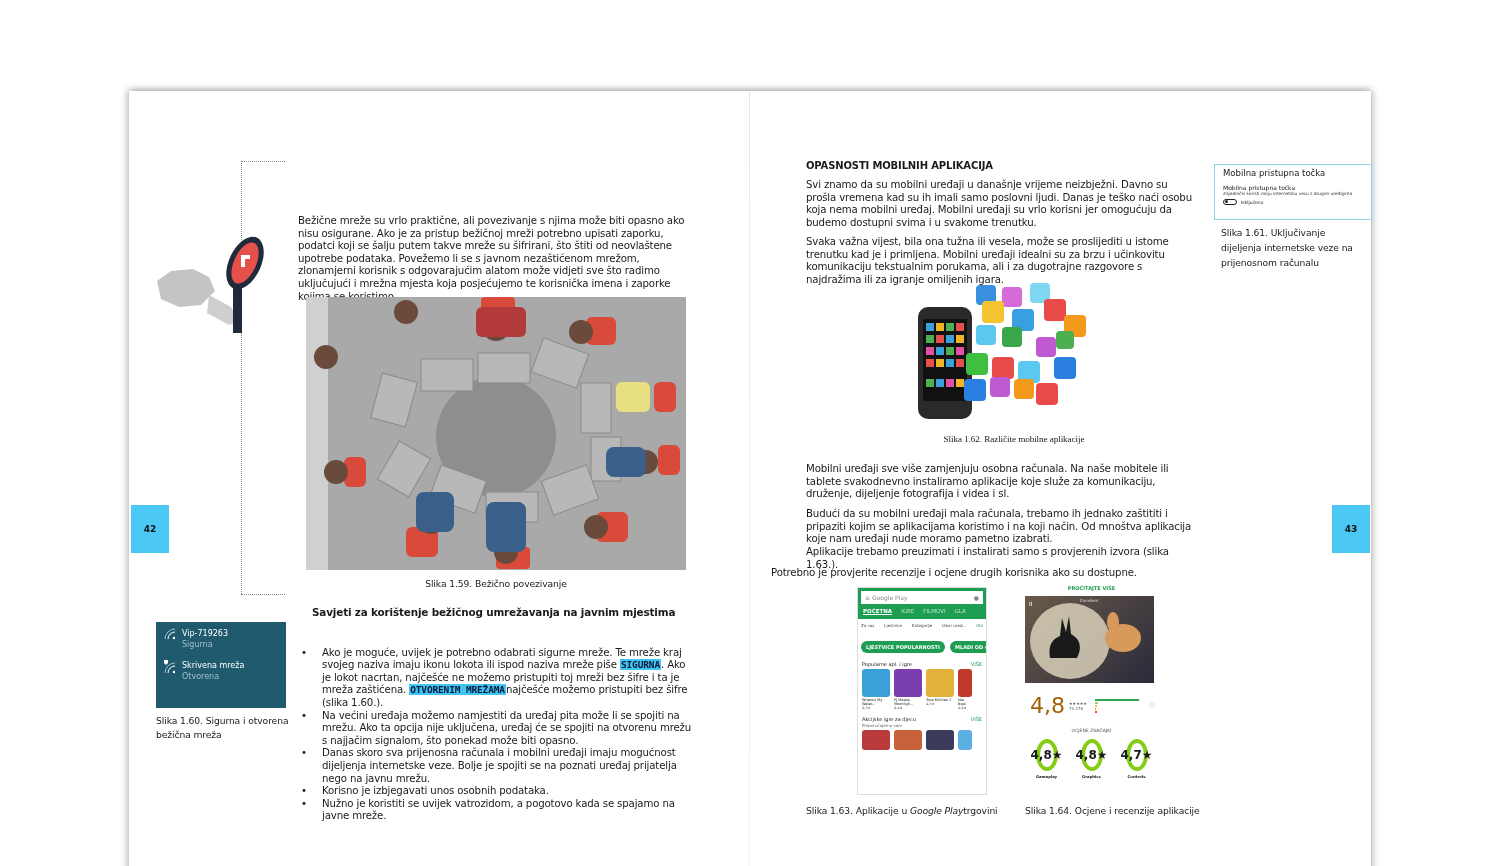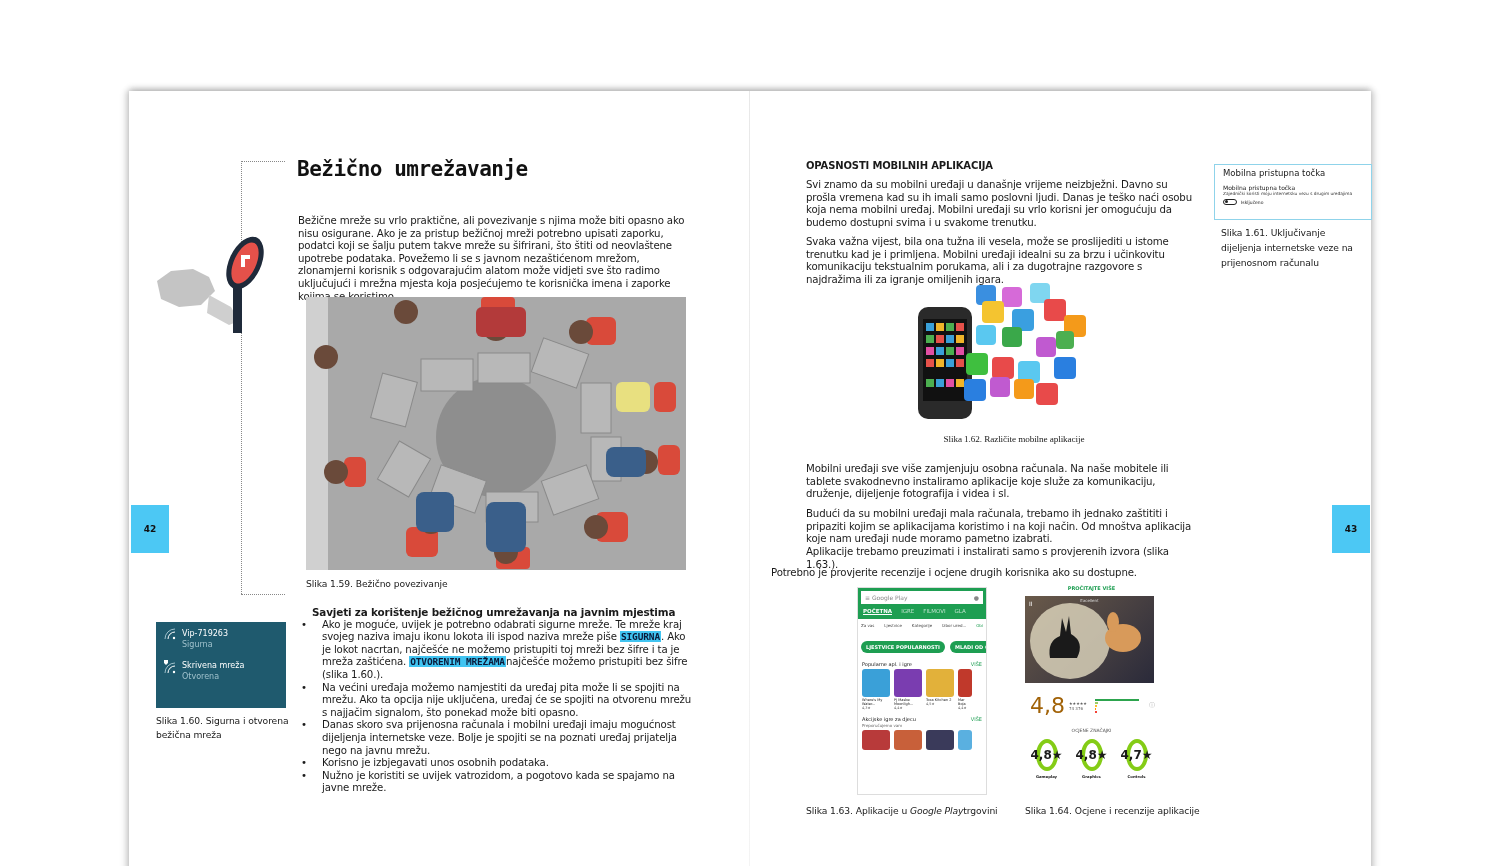--- a/index.html
+++ b/index.html
@@ -7,21 +7,21 @@
   .spread { position: absolute; left: 129px; top: 91px; width: 1242px; height: 790px; background: #fff; box-shadow: 0 -3px 6px rgba(0,0,0,0.18), -4px 0 6px rgba(0,0,0,0.12), 4px 0 6px rgba(0,0,0,0.12); }
   .gutter { position: absolute; left: 620px; top: 0; width: 1px; height: 100%; background: linear-gradient(#e8e8e8,#f4f4f4); }
   .abs { position: absolute; }
   .body-text { font-size: 10.2px; line-height: 12.6px; letter-spacing: -0.15px; }
   .caption { font-size: 9.2px; line-height: 14px; letter-spacing: -0.1px; }
   .title { font-family: "DejaVu Sans Mono", monospace; font-weight: bold; font-size: 21px; letter-spacing: -0.5px; color: #111; }
   .dots-v { border-left: 1px dotted #888; }
   .dots-h { border-top: 1px dotted #888; }
   .page-num { width: 38px; height: 48px; background: #4cc8f4; font-weight: bold; font-size: 9px; display: flex; align-items: center; justify-content: center; color: #111; }
   .hl { background: #41c4f1; font-family: "DejaVu Sans Mono", monospace; font-weight: bold; font-size: 9.5px; padding: 0 1px; color: #0a1a3a; }
-  ul.bullets { list-style: none; }
+  ul.bullets { list-style: none; margin-top: 28px; }
   ul.bullets li { position: relative; padding-left: 24px; }
   ul.bullets li::before { content: "•"; position: absolute; left: 3px; top: 0; }
   .photo { background: #9a9a9a; overflow: hidden; }
   .wifi-panel { background: #1f5a6e; color: #fff; }
   .wifi-item { display: flex; align-items: flex-start; gap: 6px; font-size: 8px; line-height: 11px; }
   .wifi-sub { color: #9fc1cc; }
   .hotspot { border: 1px solid #8fd3ea; background: #fff; padding: 3px 8px; }
   .gp-frame { background: #fff; border: 1px solid #ddd; overflow: hidden; }
   .gp-bar { background: #1e9e52; color: #fff; }
   .chip { background: #1e9e52; color: #fff; border-radius: 10px; font-size: 5px; font-weight: bold; padding: 3px 5px; display: inline-block; }
@@ -42,21 +42,20 @@
       <polygon points="4,52 18,42 40,40 56,48 62,62 48,76 26,78 8,70" fill="#c4c4c4"></polygon>
       <polygon points="56,66 78,78 86,92 76,96 54,84" fill="#cfcfcf"></polygon>
       <rect x="80" y="58" width="9" height="46" fill="#1f2a3a"></rect>
       <ellipse cx="92" cy="34" rx="16" ry="28" transform="rotate(25 92 34)" fill="#1f2a3a"></ellipse>
       <ellipse cx="92" cy="34" rx="11" ry="22" transform="rotate(25 92 34)" fill="#e5514a"></ellipse>
       <rect x="88" y="26" width="4" height="12" fill="#fff"></rect>
       <rect x="88" y="26" width="9" height="4" fill="#fff"></rect>
     </svg>
   </div>
 
-  <div class="abs title" style="left:168px; top:66px;">Bežično umrežavanje</div>
 
   <div class="abs body-text" style="left:169px; top:124px; width:392px;">Bežične mreže su vrlo praktične, ali povezivanje s njima može biti opasno ako nisu osigurane. Ako je za pristup bežičnoj mreži potrebno upisati zaporku, podatci koji se šalju putem takve mreže su šifrirani, što štiti od neovlaštene upotrebe podataka. Povežemo li se s javnom nezaštićenom mrežom, zlonamjerni korisnik s odgovarajućim alatom može vidjeti sve što radimo uključujući i mrežna mjesta koja posjećujemo te korisnička imena i zaporke kojima se koristimo.</div>
 
   <div class="abs photo" style="left:177px; top:206px; width:380px; height:273px;">
     <svg width="380" height="273" viewBox="0 0 380 273">
       <rect width="380" height="273" fill="#a9a9a9"></rect>
       <rect x="0" y="0" width="22" height="273" fill="#d0d0d0"></rect>
       <circle cx="190" cy="140" r="60" fill="#8e8e8e"></circle>
       <g fill="#d94a3a">
         <rect x="175" y="0" width="34" height="18" rx="4"></rect>
@@ -98,21 +97,21 @@
         <rect x="300" y="150" width="40" height="30" rx="8"></rect>
       </g>
       <g fill="#b33a3a">
           <rect x="170" y="10" width="50" height="30" rx="6"></rect>
         </g>
       <g fill="#e8e080">
           <rect x="310" y="85" width="34" height="30" rx="6"></rect>
         </g>
     </svg>
   </div>
-  <div class="abs caption" style="left:177px; top:486px; width:380px; ">Slika 1.59. Bežično povezivanje</div>
+  <div class="abs caption" style="left:177px; top:486px; width:380px; text-align:center;">Slika 1.59. Bežično povezivanje</div>
 
   <div class="abs" style="left:2px; top:414px;">
     <div class="page-num">42</div>
   </div>
 
   <div class="abs wifi-panel" style="left:27px; top:531px; width:130px; height:86px; padding:6px 8px;">
     <div class="wifi-item" style="margin-bottom:10px;">
       <span>
         <svg width="12" height="12" viewBox="0 0 12 12">
             <path d="M1 11 A10 10 0 0 1 11 1" stroke="#9fc1cc" fill="none" stroke-width="1"></path>

